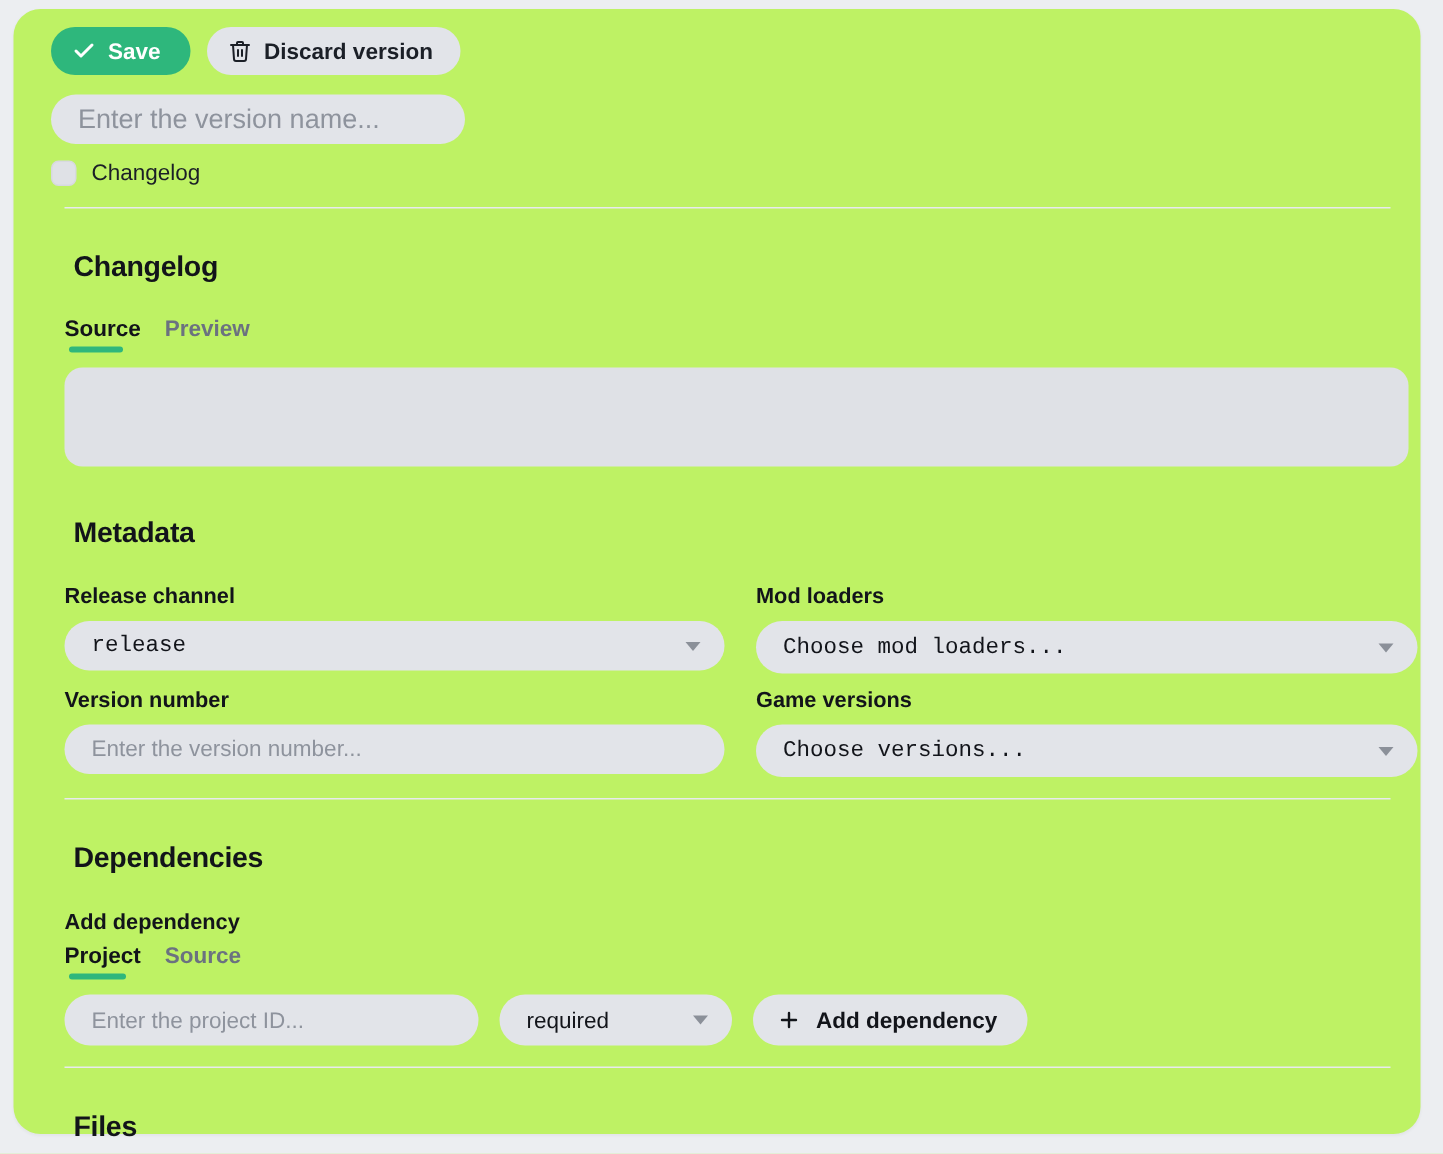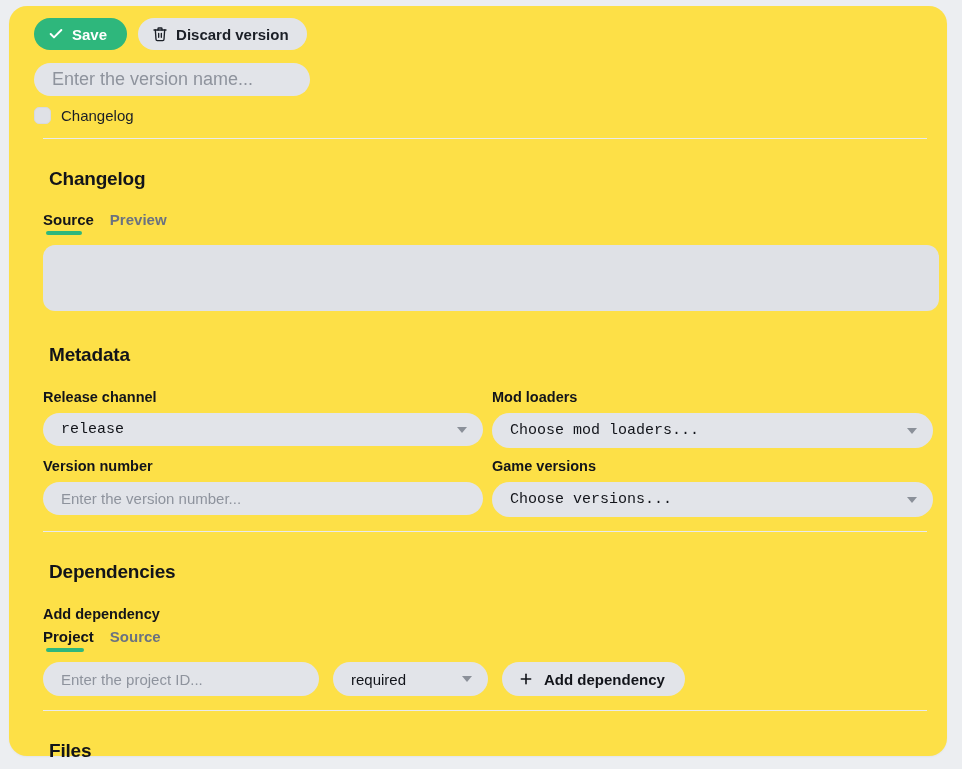--- a/index.html
+++ b/index.html
@@ -20,21 +20,21 @@
     background: #eceef1;
     overflow: hidden;
   }
 
   .card {
     position: absolute;
     left: 9px;
     top: 6px;
     width: 938px;
     height: 750px;
-    background: #fde047;
+    background: #bef264;
     border-radius: 18px;
     box-shadow: 0 1px 2px rgba(0,0,0,0.04);
   }
 
   .inner {
     position: absolute;
     left: 25px;
     top: 12px;
     right: 8px;
     bottom: 0;
@@ -167,21 +167,21 @@
     color: #12141a;
   }
 
   
   .meta-grid {
     display: grid;
     grid-template-columns: 449px 449px;
     column-gap: 0px;
     margin-left: 9px;
   }
-  .meta-col-right { padding-left: 0px; }
+  .meta-col-right { padding-left: 0px; margin-left: 12px; }
 
   .pill-input {
     width: 440px;
     height: 33px;
     background: #e2e4e9;
     border: none;
     border-radius: 999px;
     padding: 0 18px;
     font-family: "Liberation Sans", sans-serif;
     font-size: 15px;

